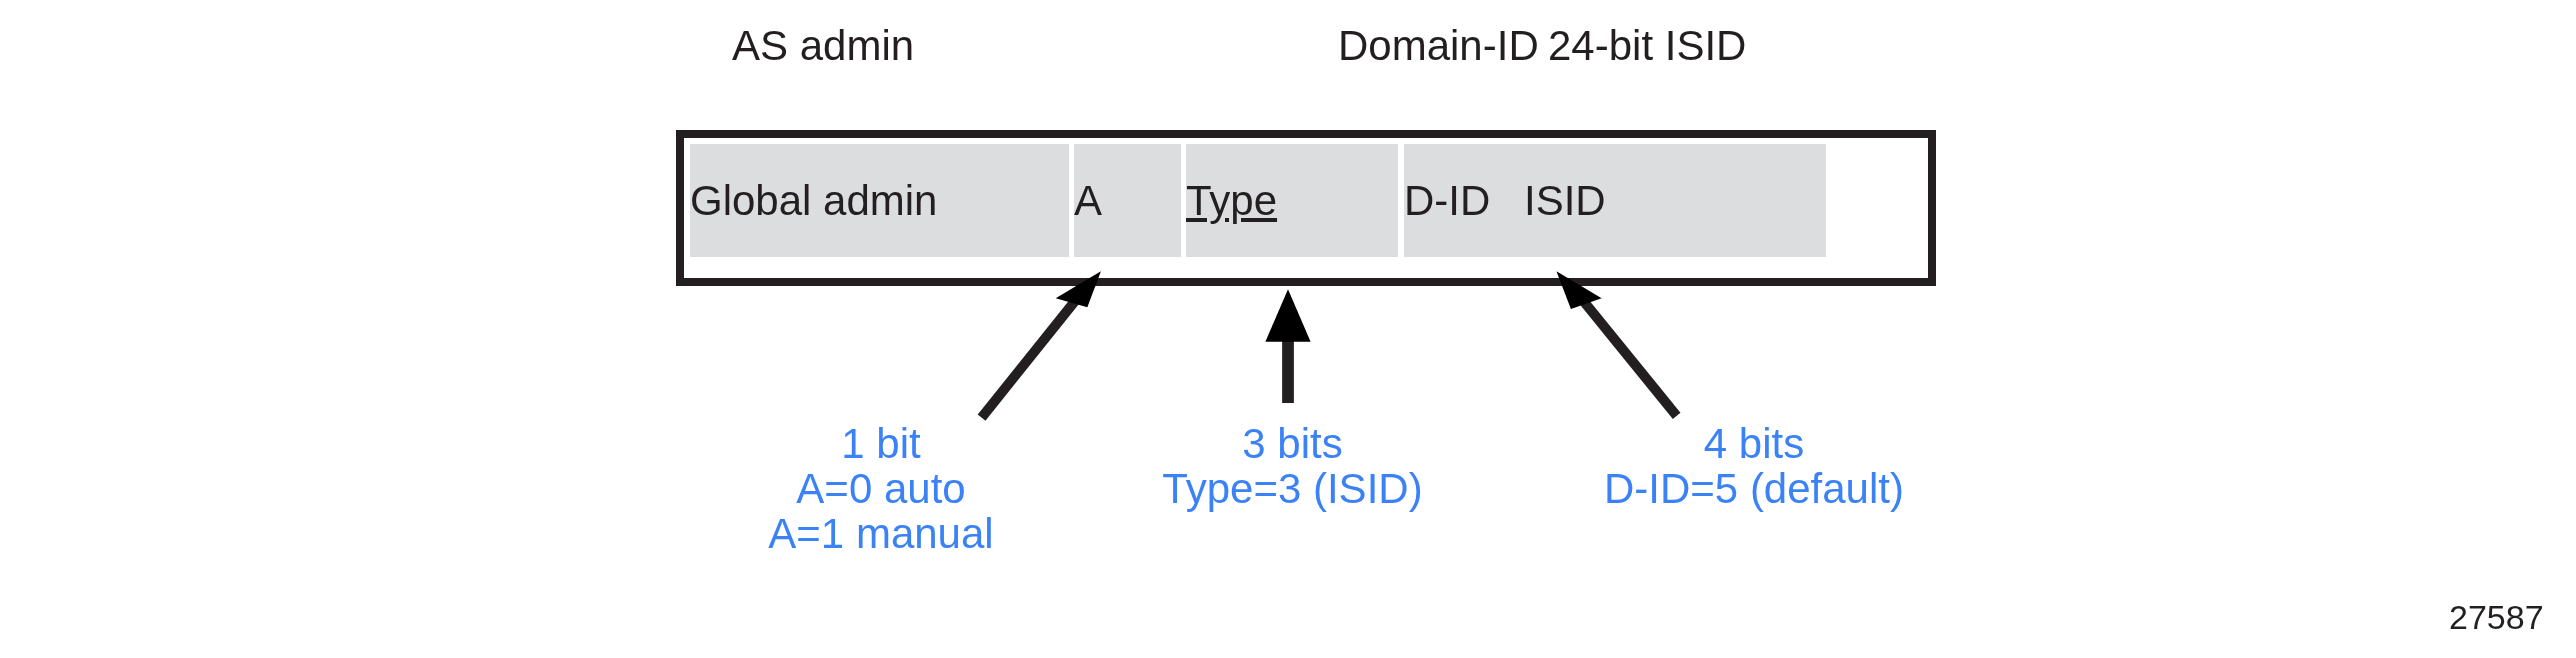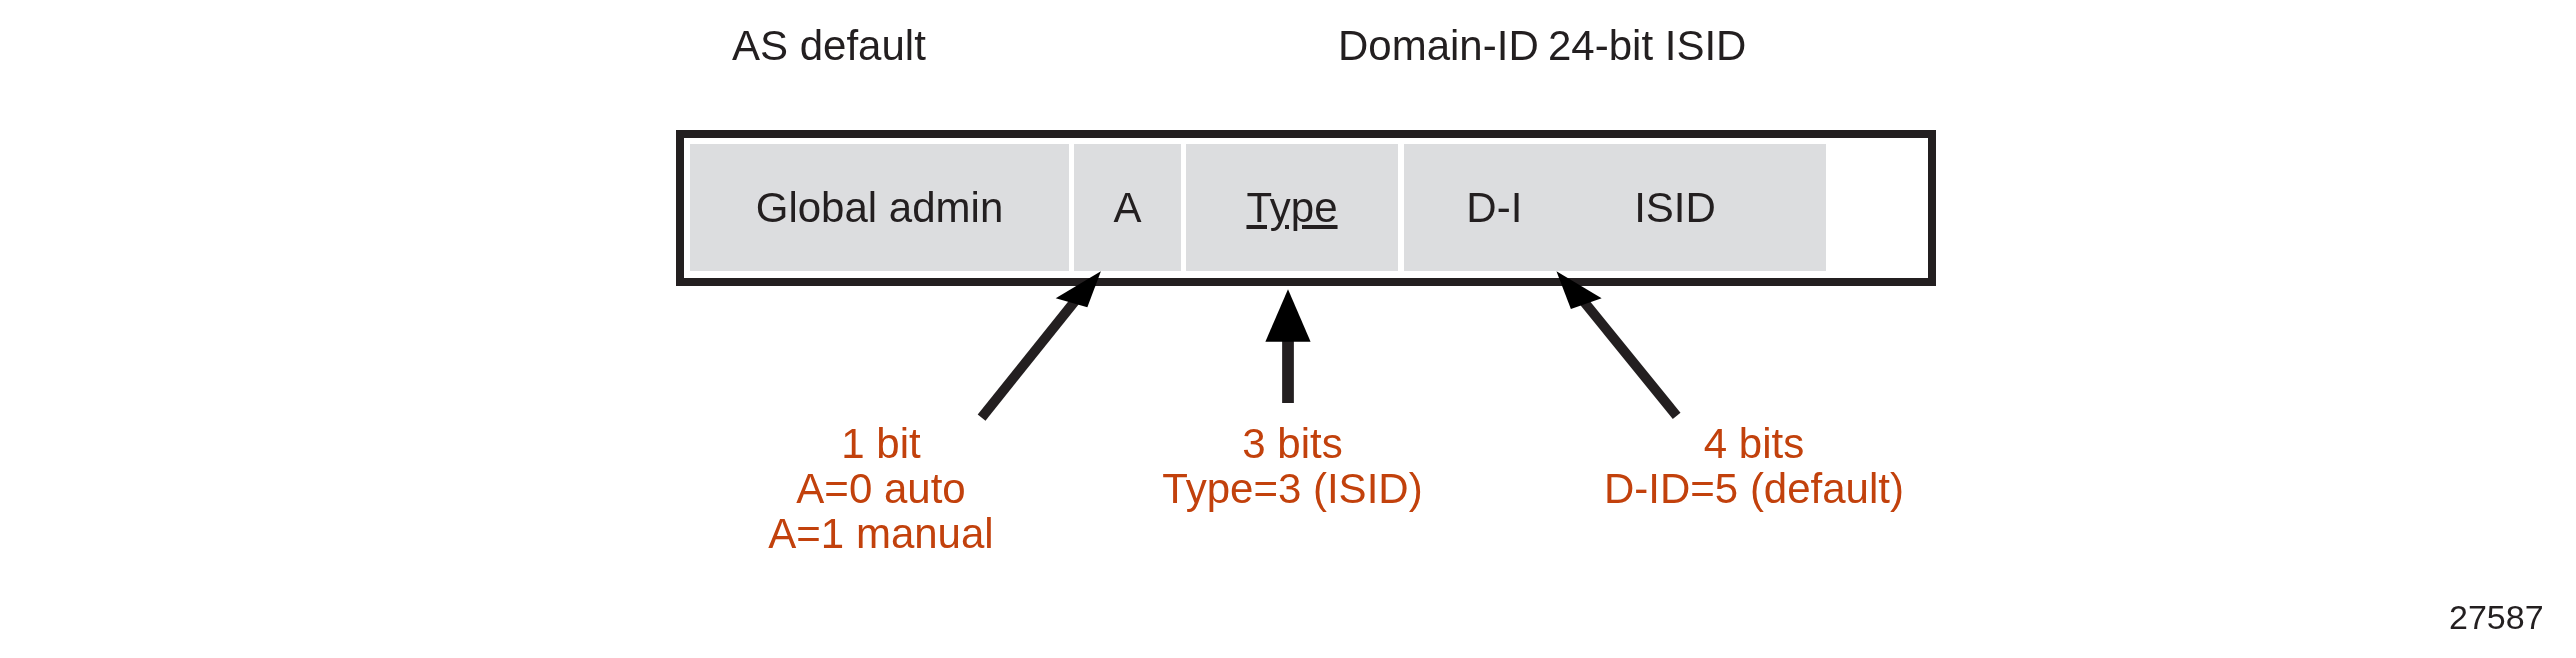--- a/index.html
+++ b/index.html
@@ -38,25 +38,25 @@
     height: 156px;
     box-sizing: border-box;
     border: 8.1px solid #231f20;
     background: #ffffff;
   }
 
   
   .cell {
     position: absolute;
     top: 144px;
-    height: 127px;
+    height: 113px;
     background: #dcdddf;
     display: flex;
     align-items: center;
-    justify-content: center;
+    justify-content: flex-start;
   }
   .cell-label {
     font-size: 42px;
     line-height: 1;
     color: #231f20;
     white-space: nowrap;
   }
   #cell-global-admin { left: 690px;  width: 379px; }
   #cell-a            { left: 1074px; width: 107px; }
   #cell-type         { left: 1186px; width: 212px; text-decoration: underline; }
@@ -72,21 +72,21 @@
     pointer-events: none;
   }
 
   
   .annotation {
     position: absolute;
     font-size: 42px;
     line-height: 45px;
     text-align: center;
     white-space: nowrap;
-    color: #c2410c;
+    color: #3b82f6;
   }
   #annot-a     { left: 714px;  top: 421px; width: 334px; }
   #annot-type  { left: 1121px; top: 421px; width: 343px; }
   #annot-did   { left: 1537px; top: 421px; width: 434px; }
 
   .annot-line { display: block; }
 
   
   #figure-number {
     position: absolute;
@@ -97,21 +97,21 @@
     color: #231f20;
     white-space: nowrap;
     text-align: right;
   }
 </style>
 </head>
 <body>
 
 <div id="canvas">
 
-  <div class="top-label" id="label-as-number">AS default</div>
+  <div class="top-label" id="label-as-number">AS admin</div>
   <div class="top-label" id="label-domain-id">Domain-ID</div>
   <div class="top-label" id="label-24bit-isid">24-bit ISID</div>
 
   <div id="field-frame"></div>
 
   <div class="cell" id="cell-global-admin">
     <span class="cell-label">Global admin</span>
   </div>
   <div class="cell" id="cell-a">
     <span class="cell-label">A</span>

